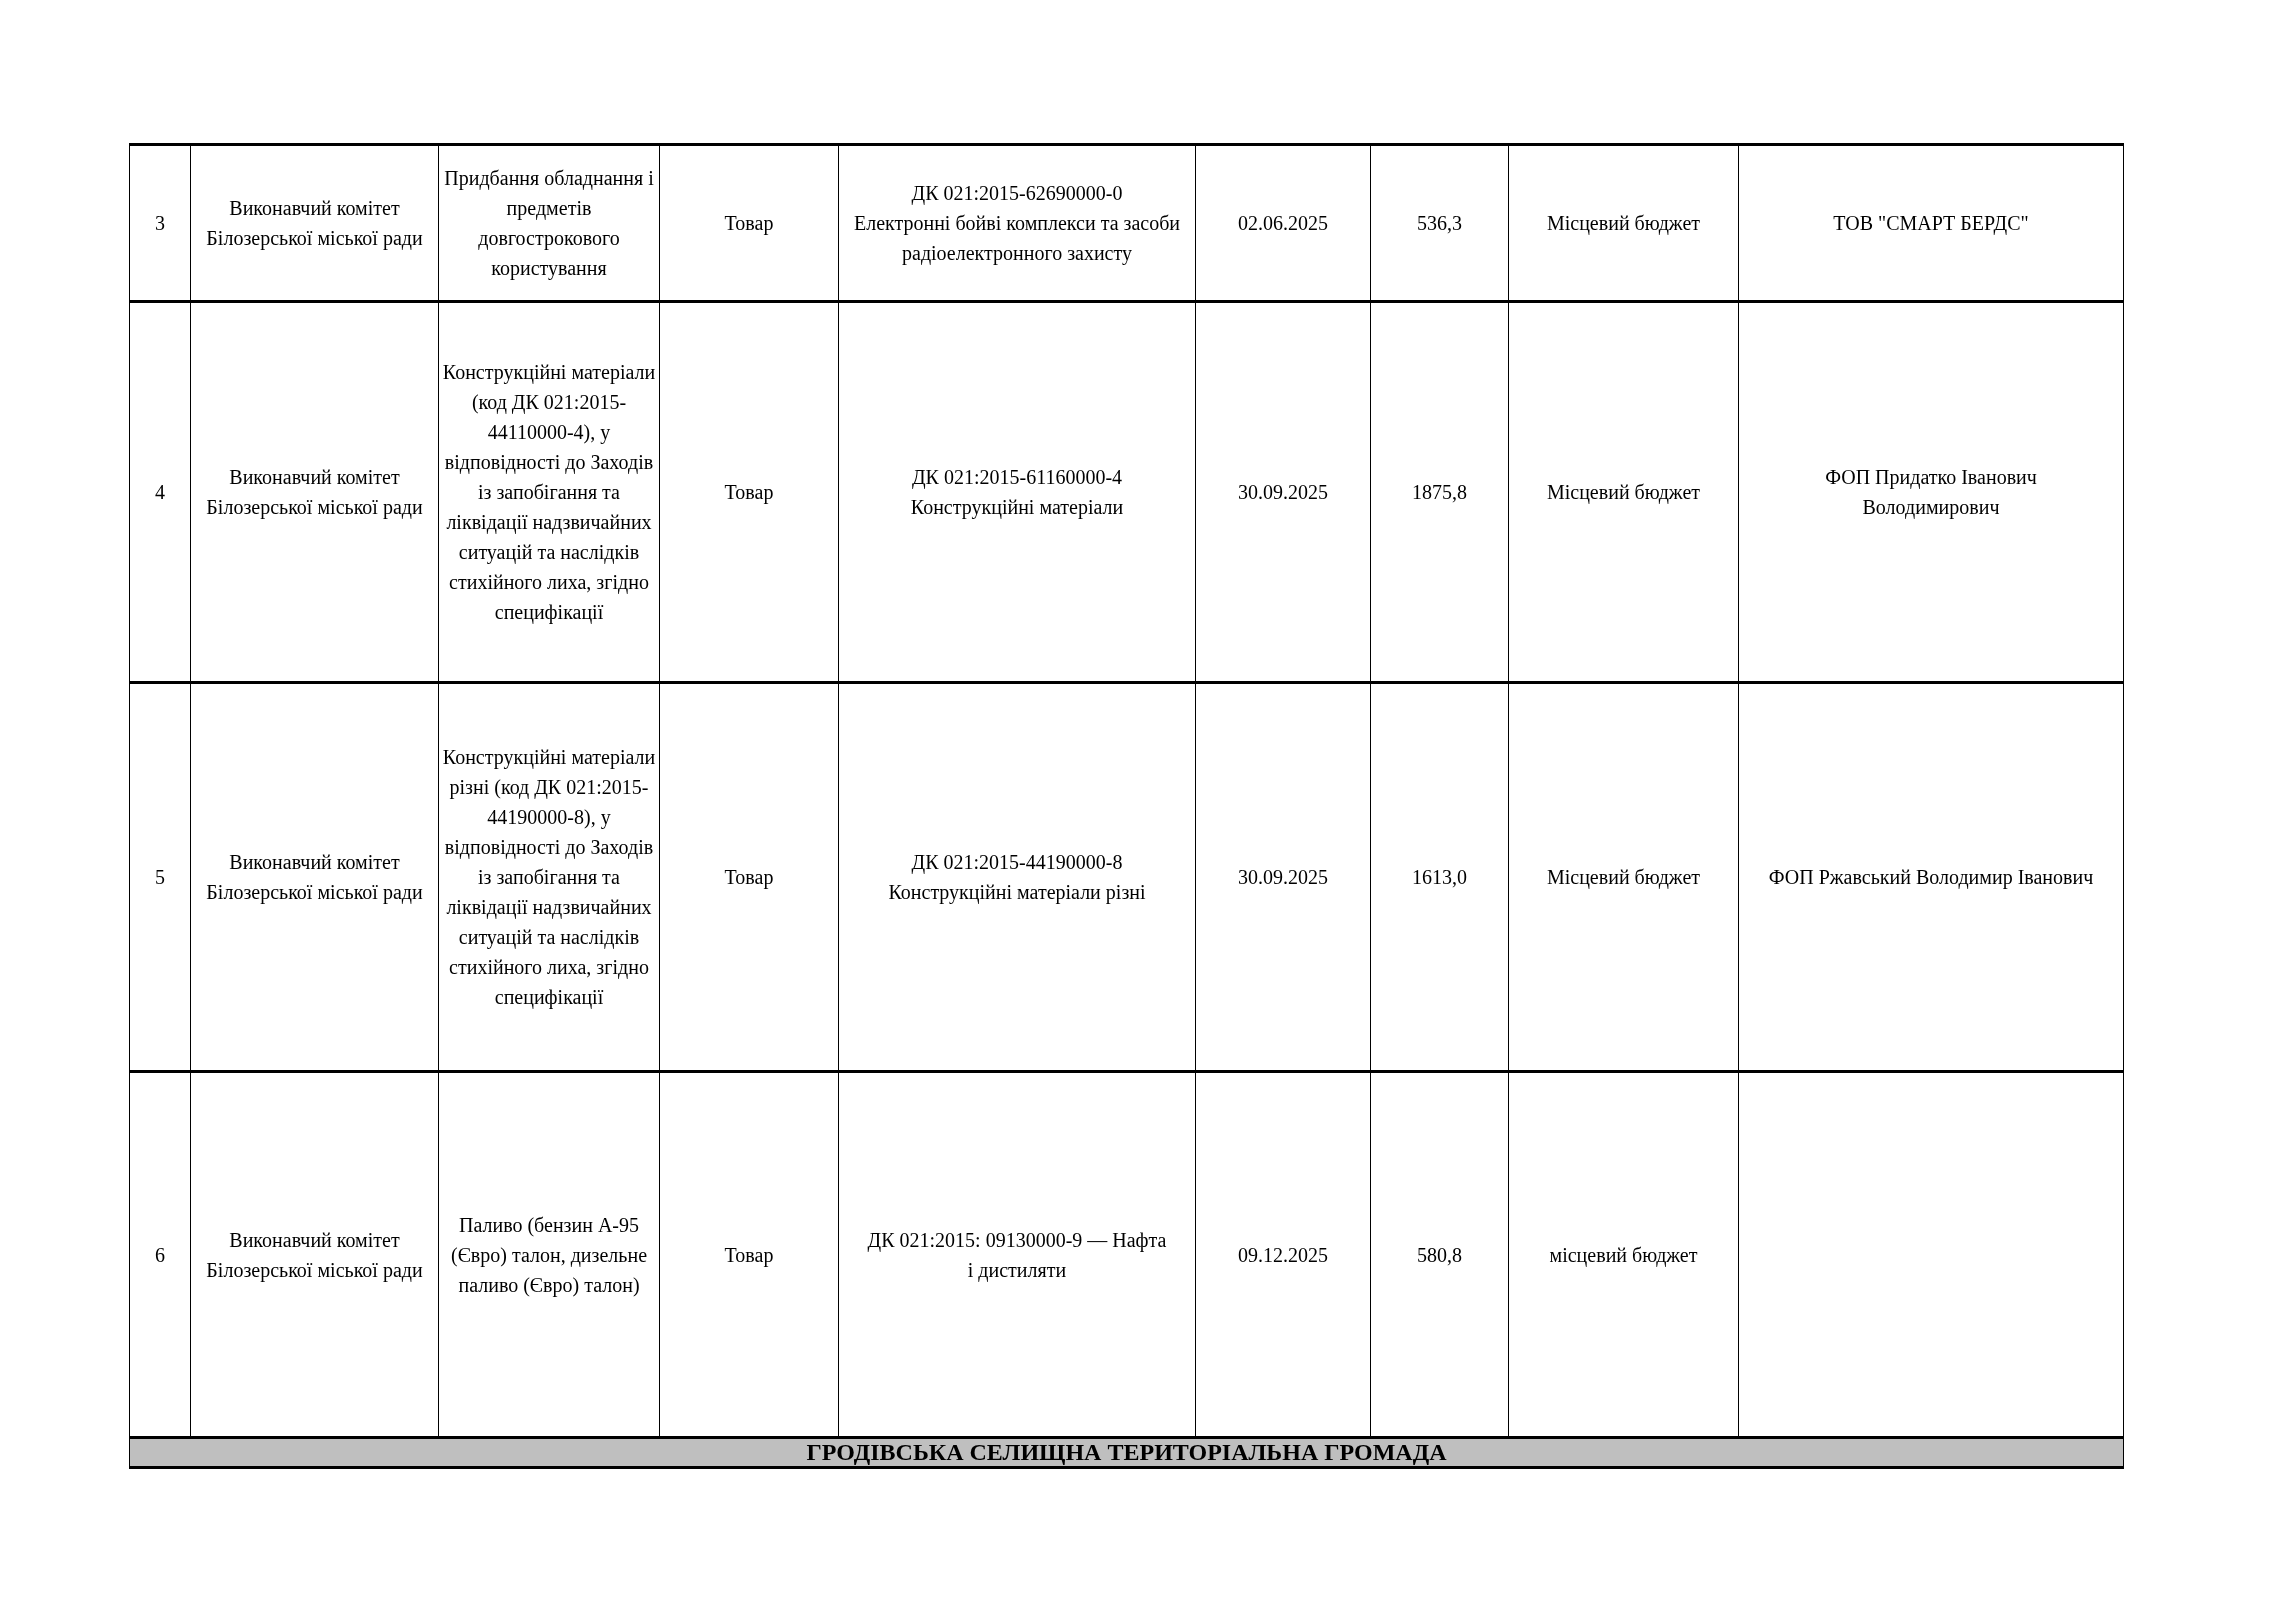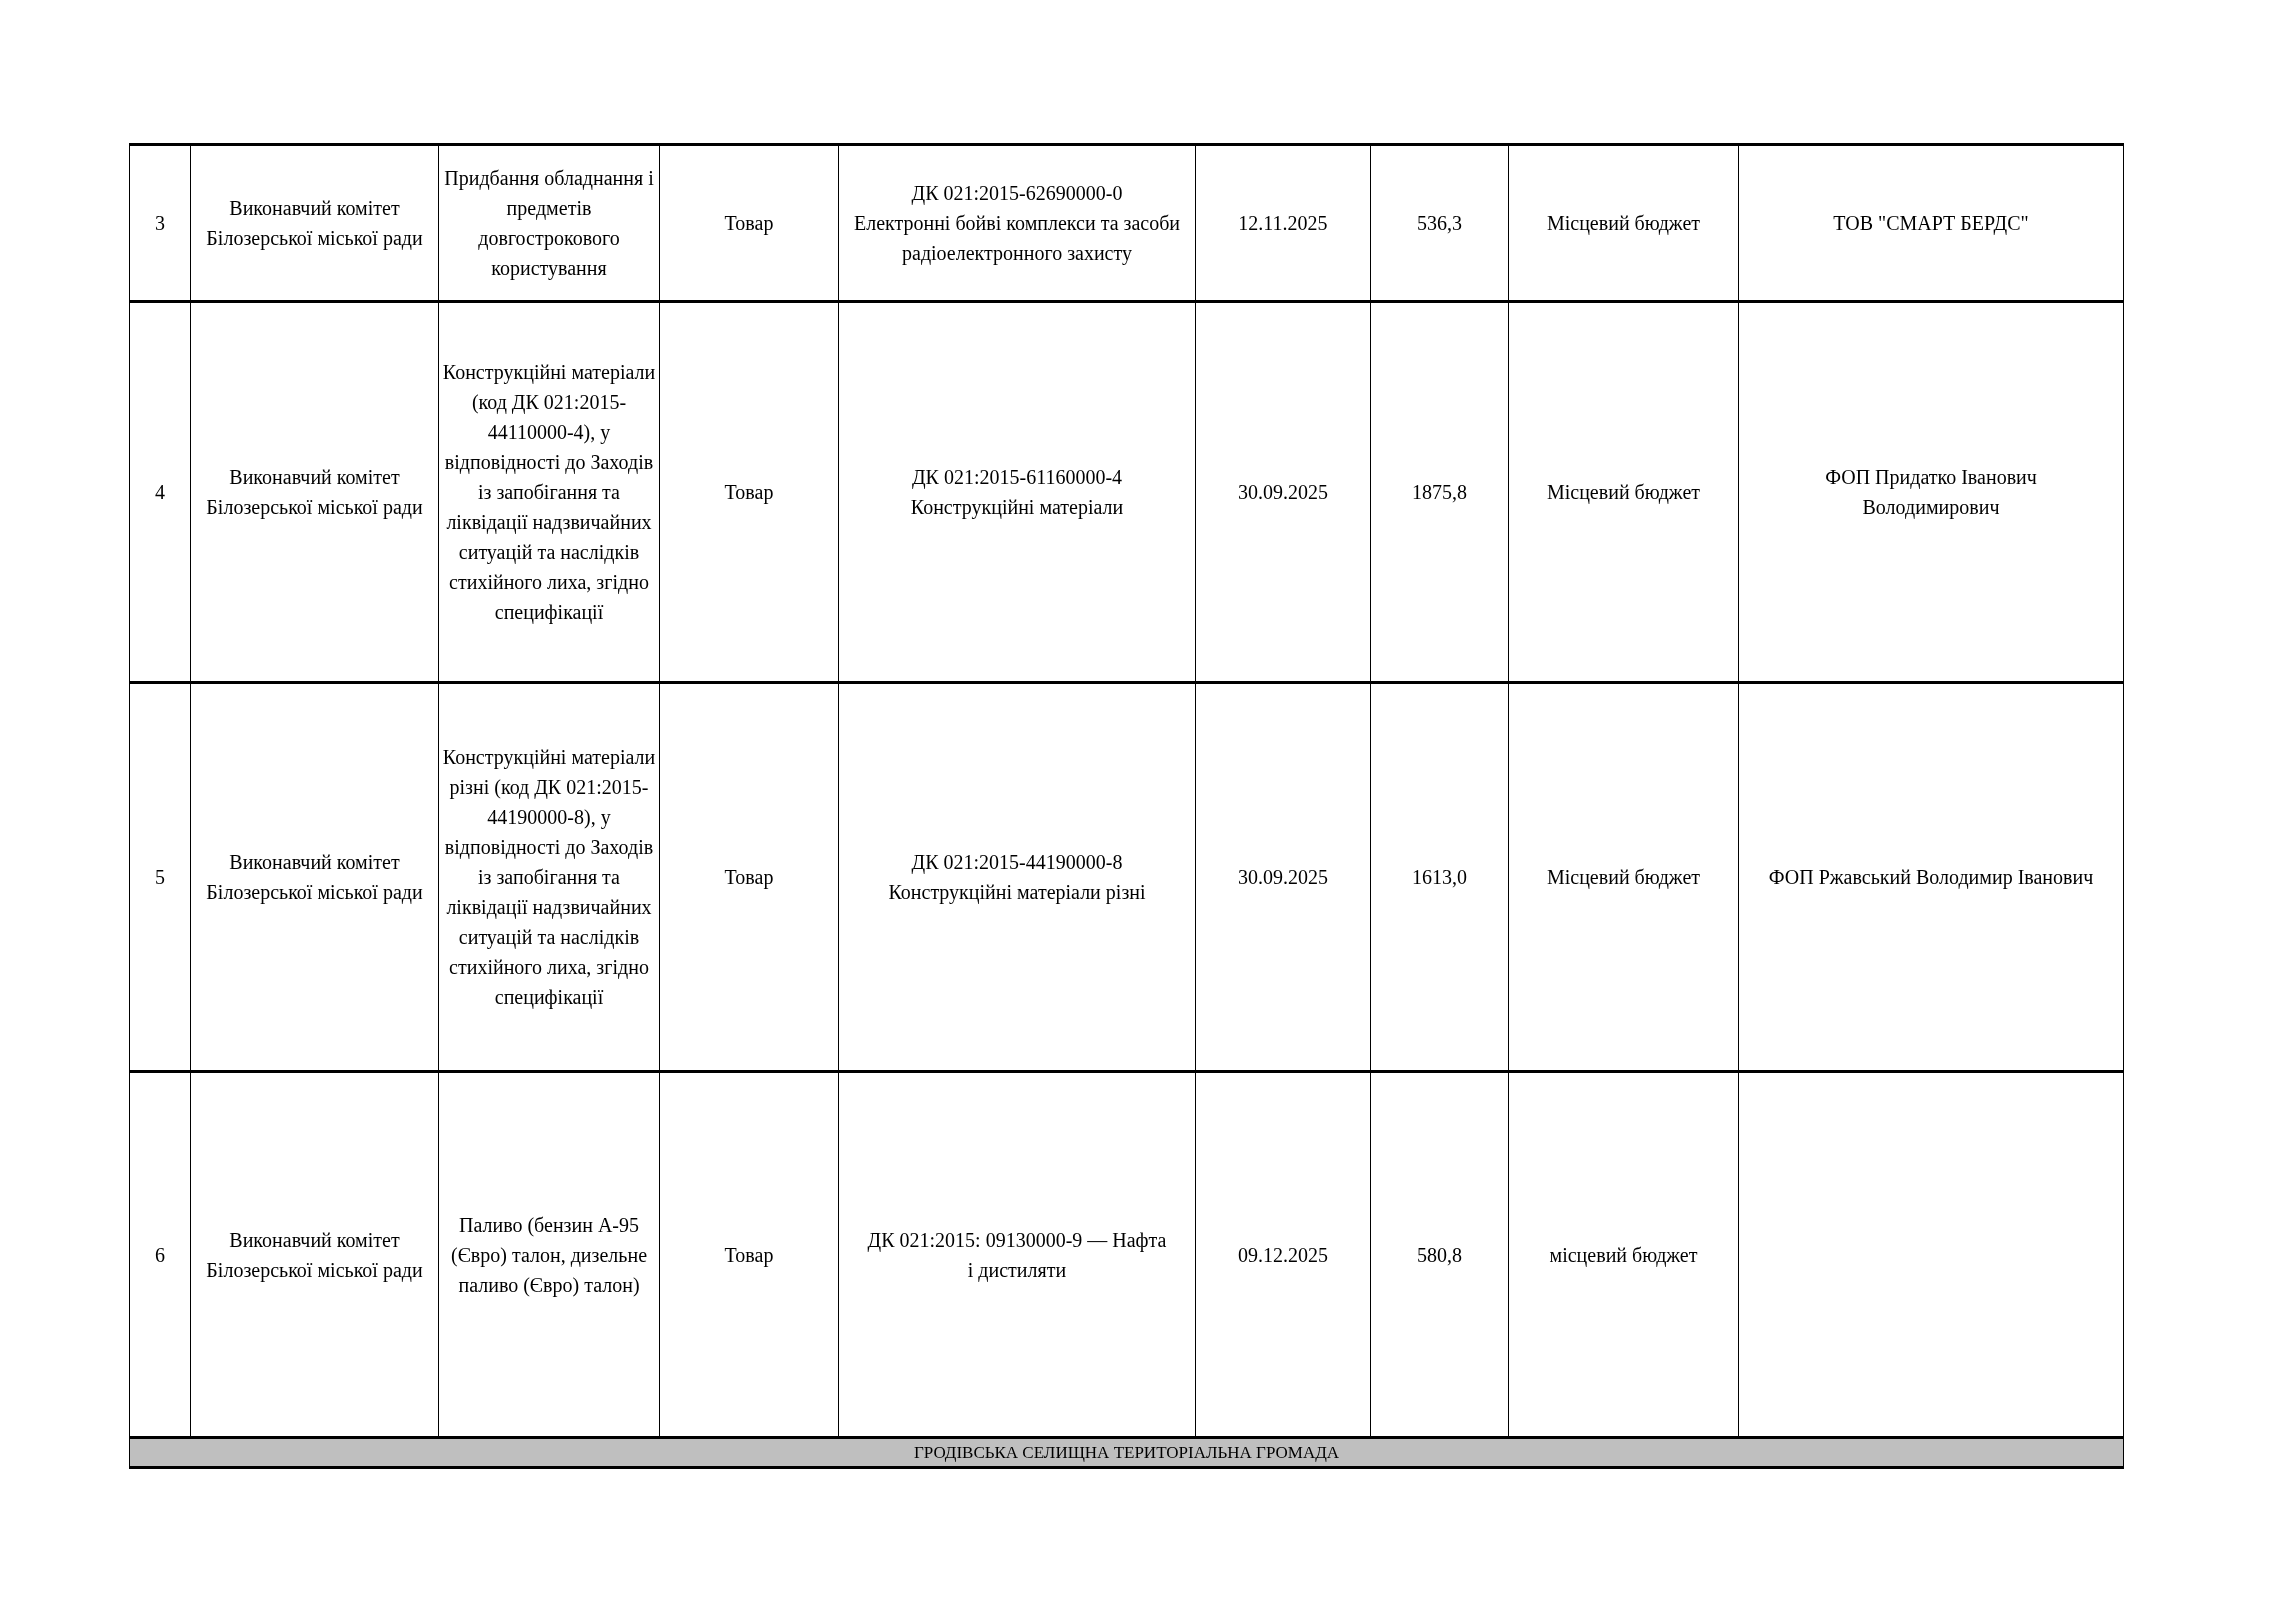--- a/index.html
+++ b/index.html
@@ -38,22 +38,22 @@
     overflow-wrap: break-word;
     overflow: hidden;
   }
   tr.r3 { height: 157px; }
   tr.r4 { height: 381px; }
   tr.r5 { height: 389px; }
   tr.r6 { height: 366px; }
   tr.section-row { height: 30px; }
   tr.section-row td {
     background: #bfbfbf;
-    font-weight: normal;
-    font-size: 17px;
+    font-weight: bold;
+    font-size: 24px;
     line-height: 23px;
     padding: 0;
     white-space: nowrap;
   }
 </style>
 </head>
 <body>
 
 <div class="page">
   <table class="proc">
@@ -69,21 +69,21 @@
       <col style="width:385px">
     </colgroup>
     <tbody>
       <tr class="r3">
         <td>3</td>
         <td>Виконавчий комітет Білозерської міської ради</td>
         <td>Придбання обладнання і предметів довгострокового користування</td>
         <td>Товар</td>
         <td>ДК 021:2015-62690000-0
 Електронні бойві комплекси та засоби радіоелектронного захисту</td>
-        <td>12.11.2025</td>
+        <td>02.06.2025</td>
         <td>536,3</td>
         <td>Місцевий бюджет</td>
         <td>ТОВ "СМАРТ БЕРДС"</td>
       </tr>
       <tr class="r4">
         <td>4</td>
         <td>Виконавчий комітет Білозерської міської ради</td>
         <td>Конструкційні матеріали (код ДК 021:2015-44110000-4), у відповідності до Заходів із запобігання та ліквідації надзвичайних ситуацій та наслідків стихійного лиха, згідно специфікації</td>
         <td>Товар</td>
         <td>ДК 021:2015-61160000-4

